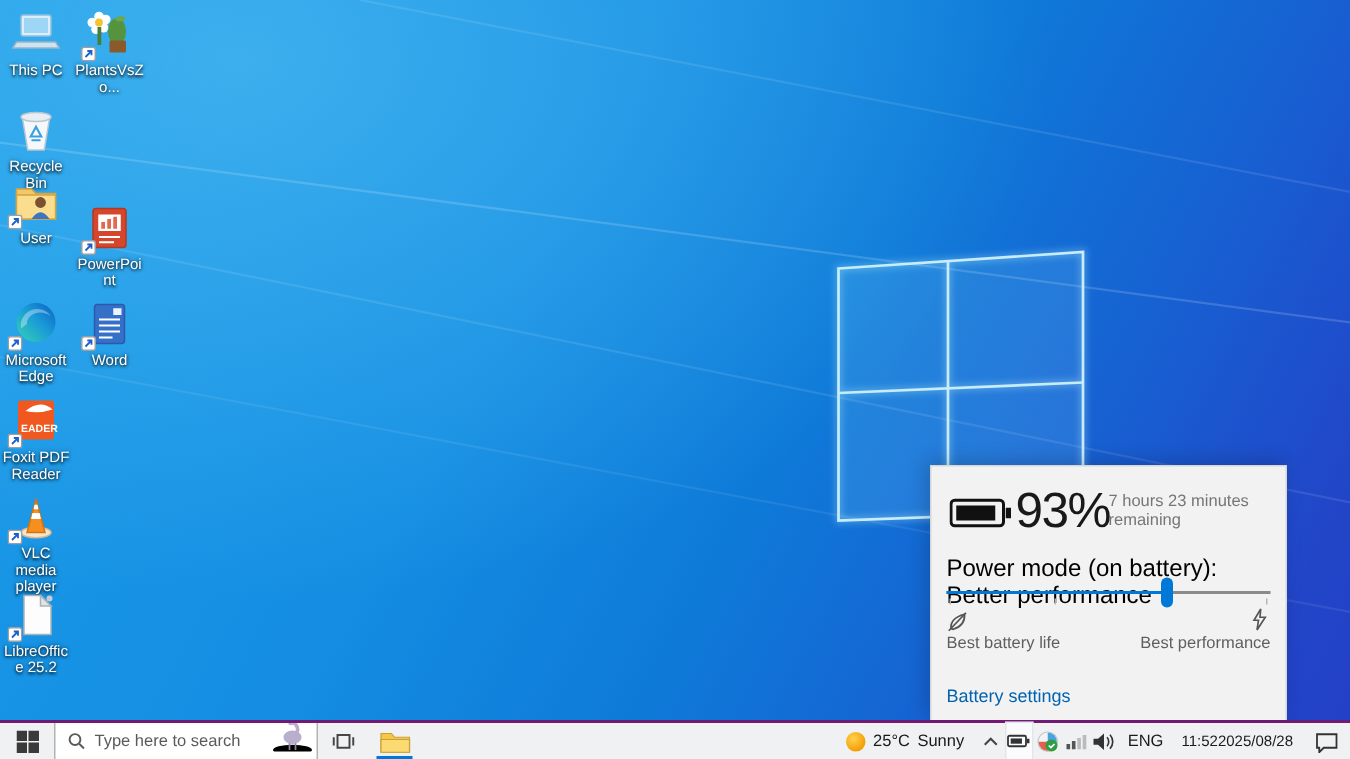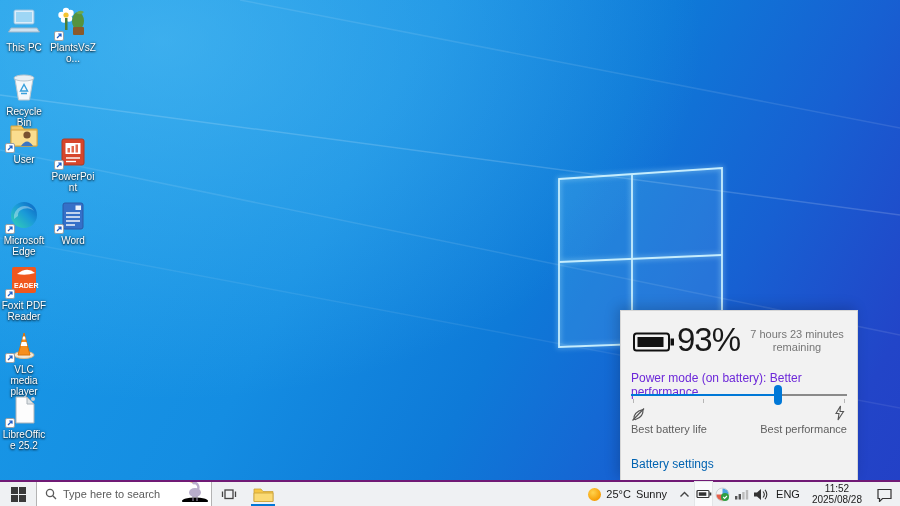--- a/index.html
+++ b/index.html
@@ -21,22 +21,22 @@
   .dicon .badge { position:absolute; left:-2px; bottom:-1px; }
   .ilabel { margin-top:2px; font-size:10px; line-height:11px; color:#fff;
     text-shadow:0 1px 2px rgba(0,0,0,.85), 0 0 3px rgba(0,0,0,.5); word-wrap:break-word; }
 
   
   .flyout { position:absolute; left:620px; top:310px; width:238px; height:170px;
     background:#f2f2f2; border:1px solid #d6d6d6; border-bottom:none;
     box-shadow:-3px -3px 12px rgba(0,0,0,.18); font-size:12px; color:#1a1a1a; }
   .fly-batt-icon { position:absolute; left:12px; top:20px; }
   .fly-pct { position:absolute; left:56px; top:10px; font-size:33px; font-weight:300; color:#191919; letter-spacing:-1px; }
-  .fly-remaining { position:absolute; left:118px; top:17px; width:116px; font-size:11px; line-height:13px; color:#767676;text-align:center; }
-  .fly-mode { position:absolute; left:10px; top:60px; font-size:12px; color:#6d28d9; }
+  .fly-remaining { position:absolute; left:118px; top:17px; width:116px; font-size:11px; line-height:13px; color:#767676; }
+  .fly-mode { position:absolute; left:10px; top:60px; font-size:16px; color:#000000; }
   .fly-slider { position:absolute; left:10px; right:10px; top:83px; height:2px; background:#8a8a8a; }
   .fly-slider .fill { position:absolute; left:0; top:0; height:2px; background:#0078d7; }
   .fly-slider .handle { position:absolute; top:-9px; width:8px; height:20px; border-radius:4px; background:#0078d7; cursor:pointer; }
   .fly-tick { position:absolute; top:88px; width:1px; height:4px; background:#b5b5b5; }
   .fly-saver-icon { position:absolute; left:10px; top:96px; }
   .fly-perf-icon { position:absolute; right:12px; top:94px; }
   .fly-label-left { position:absolute; left:10px; top:112px; font-size:11px; color:#5f5f5f; }
   .fly-label-right { position:absolute; right:10px; top:112px; font-size:11px; color:#5f5f5f; }
   .fly-settings { position:absolute; left:10px; top:146px; font-size:12px; color:#0063b1; cursor:pointer; }
 
@@ -53,21 +53,21 @@
   .tb-btn { width:34px; display:flex; align-items:center; justify-content:center; cursor:pointer; position:relative; }
   .tb-btn .runline { position:absolute; bottom:0; left:5px; width:24px; height:2.5px; background:#0078d7; }
   .tb-spacer { flex:1; }
   .tray { display:flex; align-items:center; }
   .tray-item { display:flex; align-items:center; justify-content:center; height:26px; cursor:pointer; }
   .weather { padding:0 8px; gap:5px; font-size:11px; color:#1a1a1a; }
   .sun { width:13px; height:13px; border-radius:50%; background:radial-gradient(circle at 38% 35%, #ffd34d, #f59a00 75%); }
   .ticon { width:19px; }
   .ticon.active { background:#fafbfc; box-shadow:inset 0 0 0 1px #e3e6e8; }
   .lang { font-size:11px; color:#1a1a1a; padding:0 6px; }
-  .clock { flex-direction:column; justify-content:center; font-size:10px; line-height:11px; color:#1a1a1a; padding:0 6px; text-align:center; }
+  .clock { flex-direction:row; justify-content:center; font-size:10px; line-height:11px; color:#1a1a1a; padding:0 6px; text-align:center; }
   .action { width:32px; }
 </style>
 </head>
 <body>
 
 <div class="screen">
 
   <div class="wallpaper">
     <svg width="900" height="506" viewBox="0 0 900 506">
       <g stroke="rgba(255,255,255,0.16)" stroke-width="1.5">

